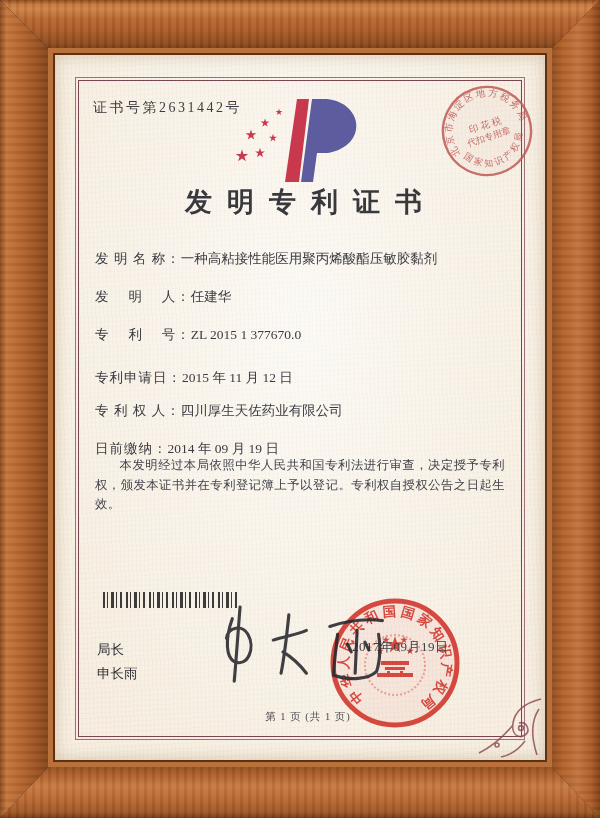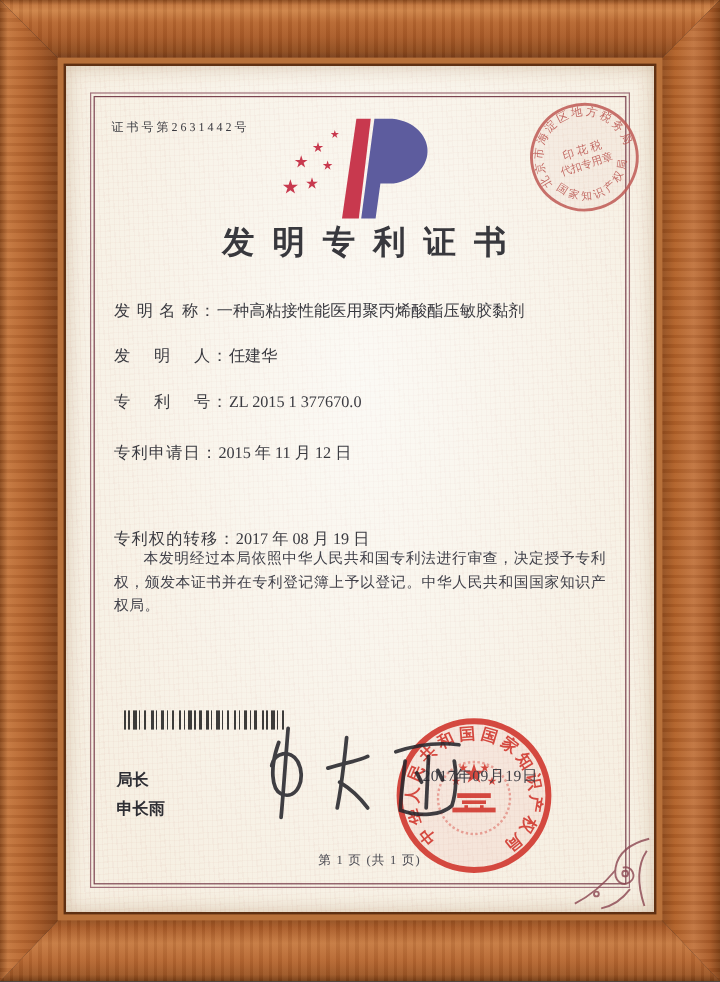--- a/index.html
+++ b/index.html
@@ -36,41 +36,41 @@
       radial-gradient(ellipse at 50% 38%, rgba(255,255,255,.55), rgba(243,226,204,.22) 82%),
       repeating-linear-gradient(88deg, rgba(200,135,135,.08) 0 1px, rgba(0,0,0,0) 1px 4px),
       repeating-linear-gradient(-3deg, rgba(205,150,130,.07) 0 1px, rgba(0,0,0,0) 1px 5px),
       #f7f3e8;
     box-shadow:0 0 0 2px #5f3012, 0 0 0 7px #b8713a, inset 0 0 16px rgba(140,90,40,.30); }
 
   .inner-border { position:absolute; left:23px; top:25px; right:23px; bottom:23px;
     border:1.5px solid #7c4450; outline:1px solid #a0707a; outline-offset:2px; }
 
   .content { position:absolute; inset:0; color:#3b3b42; }
-  .cert-no { position:absolute; left:38px; top:44px; font-size:10px; letter-spacing:2.5px; color:#3c3c42;text-align:right; }
+  .cert-no { position:absolute; left:38px; top:44px; font-size:14px; letter-spacing:2.5px; color:#3c3c42;text-align:right; }
 
   .logo { position:absolute; left:160px; top:38px; width:170px; height:94px; }
   .title { position:absolute; left:0; top:129px; width:100%; text-align:center;
     font-size:27px; font-weight:600; letter-spacing:15px; padding-left:22px; color:#38383d; }
 
   .field { position:absolute; left:40px; font-size:13.5px; color:#3a3a40; white-space:nowrap; }
   .field .lab { letter-spacing:1px; }
   .f0{top:195px}.f1{top:233px}.f2{top:271px}.f3{top:314px}.f4{top:347px}.f5{top:385px}
 
   .paras { position:absolute; left:40px; right:40px; top:401px; font-size:12.3px;
     line-height:1.6; text-align:justify; color:#41414a; letter-spacing:.4px; }
   .paras p { text-indent:2em; margin:0; }
 
   .barcode { position:absolute; left:48px; top:537px; width:136px; height:16px;
     background:repeating-linear-gradient(90deg,#1c1c1c 0 2px,transparent 2px 4px,#1c1c1c 4px 5px,
       transparent 5px 8px,#1c1c1c 8px 11px,transparent 11px 13px,#1c1c1c 13px 14px,
       transparent 14px 17px,#1c1c1c 17px 19px,transparent 19px 23px); opacity:.85; }
 
   .issuer { position:absolute; left:42px; top:583px; font-family:"Liberation Sans",sans-serif;
-    font-size:13.5px; font-weight:700; color:#2e2e34; line-height:24px; }
+    font-size:13.5px; font-weight:400; color:#2e2e34; line-height:24px; }
   .sig { position:absolute; left:150px; top:545px; width:195px; height:90px; z-index:6; }
 
   .office-seal { position:absolute; left:270px; top:538px; width:140px; height:140px; z-index:4; opacity:.92; }
   .date-stamp { position:absolute; left:297px; top:583px; z-index:5; font-size:13px;
     font-weight:400; color:#3f3f46; letter-spacing:.5px; }
 
   .footer { position:absolute; left:0; top:655px; width:100%; text-align:center;
     font-size:10.5px; color:#4a4a52; letter-spacing:1px;padding-left:16px; }
 
   .flourish { position:absolute; left:418px; top:640px; width:72px; height:64px; z-index:3; }
@@ -117,26 +117,29 @@
       </div>
       <div class="field f0">
         <span class="lab">发 明 名 称：</span><span>一种高粘接性能医用聚丙烯酸酯压敏胶黏剂</span>
       </div>
       <div class="field f2">
         <span class="lab">专　 利　 号：</span><span>ZL 2015 1 377670.0</span>
       </div>
       <div class="field f3">
         <span class="lab">专利申请日：</span><span>2015 年 11 月 12 日</span>
       </div>
+      <div class="field f4">
+        <span class="lab">专 利 权 人：</span><span>四川厚生天佐药业有限公司</span>
+      </div>
       <div class="field f5">
-        <span class="lab">专利权的转移：</span><span>2017 年 08 月 19 日</span>
+        <span class="lab">日前缴纳：</span><span>2014 年 09 月 19 日</span>
       </div>
 
       <div class="paras">
-        <p>本发明经过本局依照中华人民共和国专利法进行审查，决定授予专利权，颁发本证书并在专利登记簿上予以登记。中华人民共和国国家知识产权局。</p>
+        <p>本发明经过本局依照中华人民共和国专利法进行审查，决定授予专利权，颁发本证书并在专利登记簿上予以登记。专利权自授权公告之日起生效。</p>
       </div>
 
       <div class="barcode"></div>
 
       <div class="issuer">
         <div>局长</div>
         <div>申长雨</div>
       </div>
 
       <svg class="sig" viewBox="0 0 200 90">

